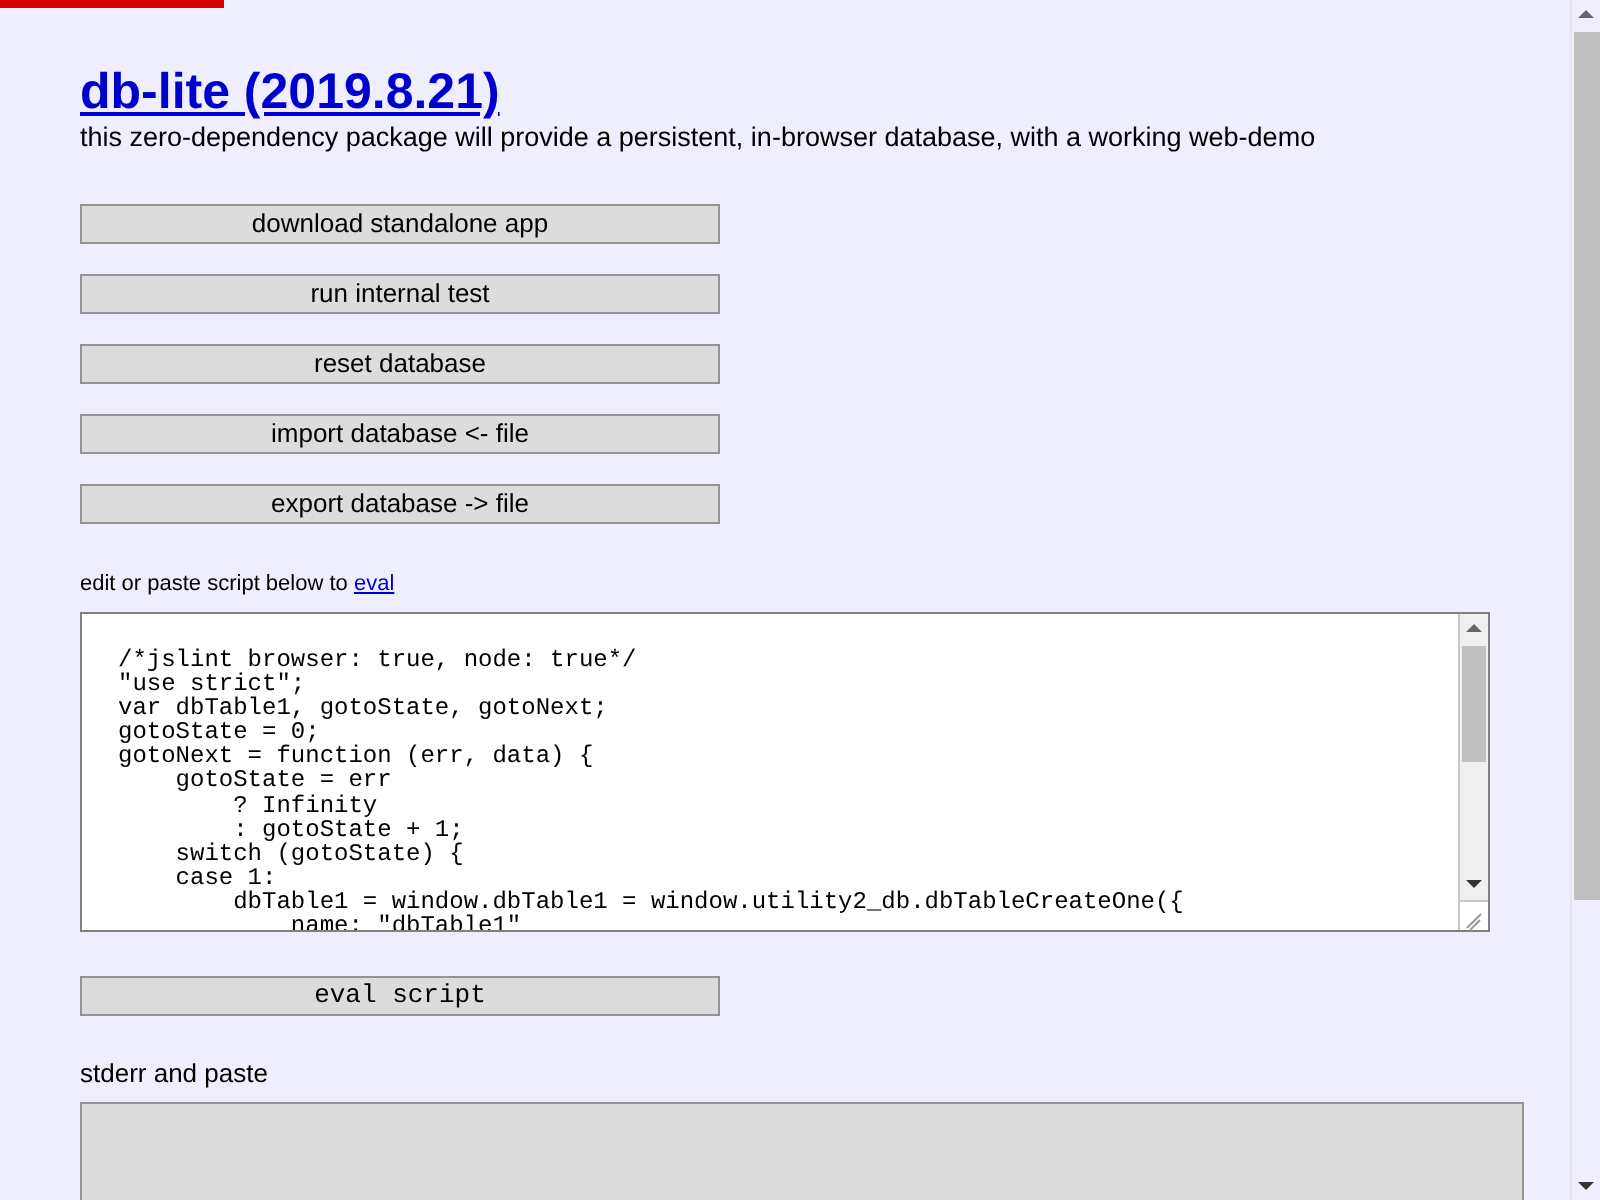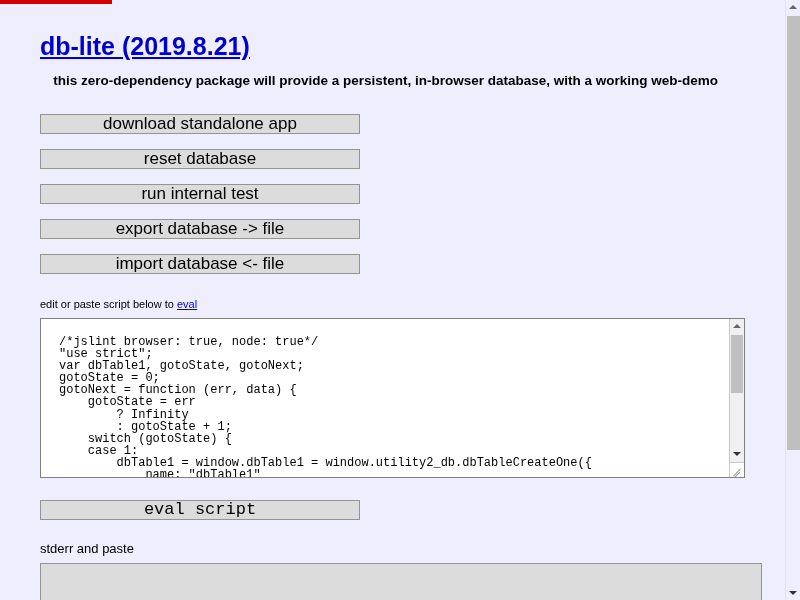--- a/index.html
+++ b/index.html
@@ -47,39 +47,38 @@
     font-size: 25px;
     font-weight: bold;
     color: #0000cc;
     text-decoration: underline;
     line-height: 28px;
     cursor: pointer;
   }
 
   
   #description {
-    margin-top: 12px;
+    margin-top: 0;
     width: 678px;
     font-size: 13.5px;
-    font-weight: bold;
+    font-weight: normal;
     line-height: 17px;
-    text-align: right;
   }
 
   
   .btn {
     display: block;
     width: 320px;
     height: 20px;
     margin-top: 15px;
     background: #dcdcdc;
     border: 1px solid #949494;
     border-radius: 0;
     font-family: "Liberation Sans", sans-serif;
-    font-size: 17px;
+    font-size: 13px;
     color: #000000;
     text-align: center;
     line-height: 18px;
     cursor: pointer;
     padding: 0;
     box-sizing: border-box;
   }
   #btn-download { margin-top: 25px; }
 
   
@@ -250,27 +249,27 @@
 
 <div id="page">
   <div id="content">
 
     <a id="title-link">db-lite (2019.8.21)</a>
 
     <div id="description">this zero-dependency package will provide a persistent, in-browser database, with a working web-demo</div>
 
     <button class="btn" id="btn-download">download standalone app</button>
 
+    <button class="btn" id="btn-test">run internal test</button>
+
     <button class="btn" id="btn-reset">reset database</button>
 
-    <button class="btn" id="btn-test">run internal test</button>
+    <button class="btn" id="btn-import">import database &lt;- file</button>
 
     <button class="btn" id="btn-export">export database -&gt; file</button>
-
-    <button class="btn" id="btn-import">import database &lt;- file</button>
 
     <div id="script-label">
       <span>edit or paste script below to </span><a id="eval-link">eval</a>
     </div>
 
     <div id="script-wrap">
       <div id="script-area">
         <pre id="script-code">/*jslint browser: true, node: true*/
 "use strict";
 var dbTable1, gotoState, gotoNext;

